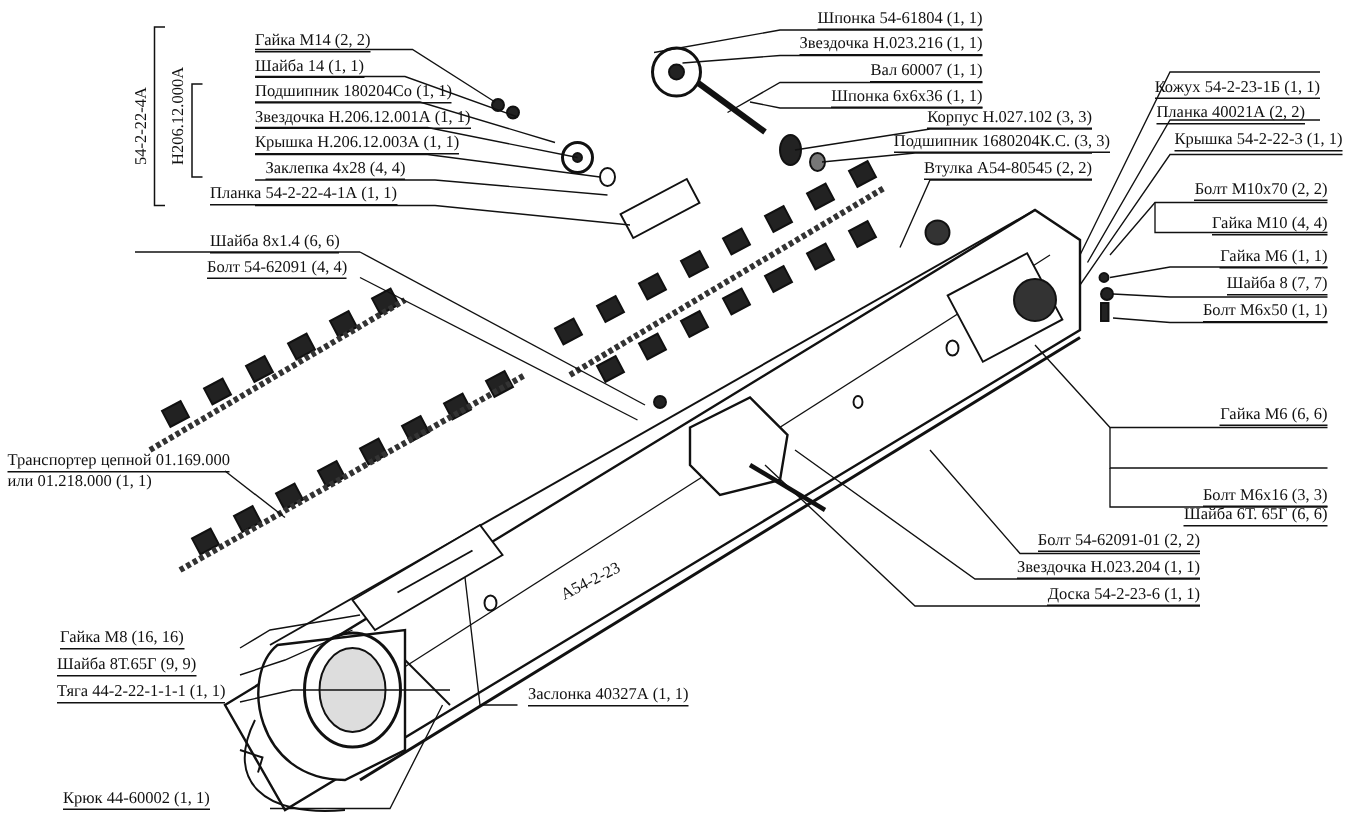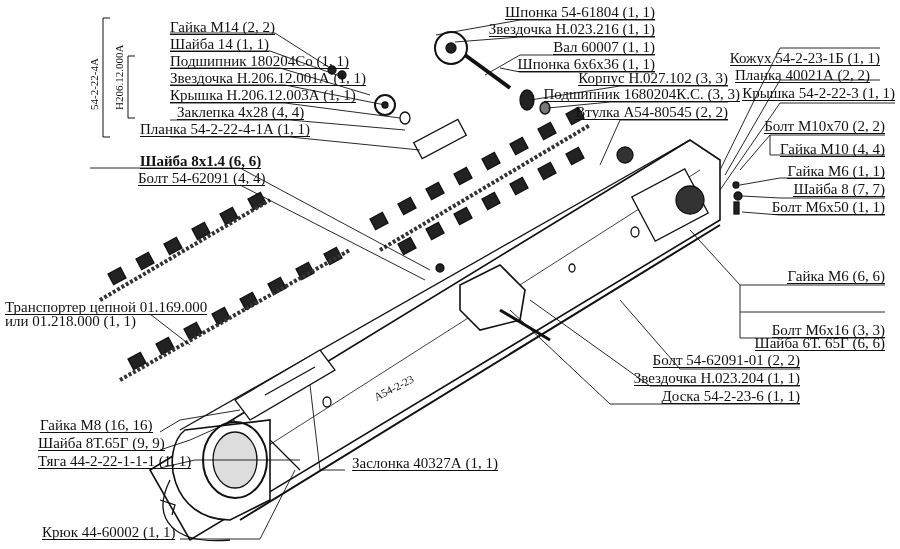--- a/index.html
+++ b/index.html
@@ -1,19 +1,19 @@
 <!DOCTYPE html>
 <html><head>
 <meta charset="utf-8">
 <style>
   html, body { margin:0; padding:0; background:#ffffff; }
   body { width:900px; height:549px; position:relative; overflow:hidden;
          font-family:"Liberation Serif", serif; color:#111; }
   #canvas { position:absolute; left:0; top:0; width:900px; height:549px; }
-  .lbl { position:absolute; font-size:15px; line-height:12px; white-space:nowrap;
+  .lbl { position:absolute; font-size:11px; line-height:12px; white-space:nowrap;
          border-bottom:1px solid #111; padding-bottom:1px; }
   .lbl.r { text-align:right; }
   .lbl.nb { border-bottom:none; }
   .vert { position:absolute; font-size:11px; white-space:nowrap;
           transform:rotate(-90deg); transform-origin:left top; }
   .annot { position:absolute; font-size:11px; transform:rotate(-27deg); transform-origin:left top; }
 </style>
 </head>
 <body>
 
@@ -186,21 +186,21 @@
 <div class="lbl r" style="right:15px; top:183px;">Шайба 8 (7, 7)</div>
 <div class="lbl r" style="right:15px; top:201px;">Болт М6х50 (1, 1)</div>
 <div class="lbl r" style="right:15px; top:270px;">Гайка М6 (6, 6)</div>
 <div class="lbl r" style="right:15px; top:297px;margin-top:40px;">Шайба 6Т. 65Г (6, 6)</div>
 <div class="lbl r" style="right:15px; top:324px;">Болт М6х16 (3, 3)</div>
 
 <div class="lbl r" style="right:100px; top:354px;">Болт 54-62091-01 (2, 2)</div>
 <div class="lbl r" style="right:100px; top:372px;">Звездочка Н.023.204 (1, 1)</div>
 <div class="lbl r" style="right:100px; top:390px;">Доска 54-2-23-6 (1, 1)</div>
 
-<div class="lbl" style="left:140px; top:155px;font-weight:bold;">Шайба 8х1.4 (6, 6)</div>
+<div class="lbl" style="left:140px; top:155px;">Шайба 8х1.4 (6, 6)</div>
 <div class="lbl" style="left:138px; top:172px;">Болт 54-62091 (4, 4)</div>
 <div class="lbl" style="left:5px; top:301px;">Транспортер цепной 01.169.000</div>
 <div class="lbl nb" style="left:5px; top:315px;">или 01.218.000 (1, 1)</div>
 <div class="lbl" style="left:40px; top:419px;">Гайка М8 (16, 16)</div>
 <div class="lbl" style="left:38px; top:437px;">Шайба 8Т.65Г (9, 9)</div>
 <div class="lbl" style="left:38px; top:455px;">Тяга 44-2-22-1-1-1 (1, 1)</div>
 <div class="lbl" style="left:352px; top:457px;text-align:center;">Заслонка 40327А (1, 1)</div>
 <div class="lbl" style="left:42px; top:526px;">Крюк 44-60002 (1, 1)</div>
 
 <div class="annot" style="left:372px; top:392px;">А54-2-23</div>

